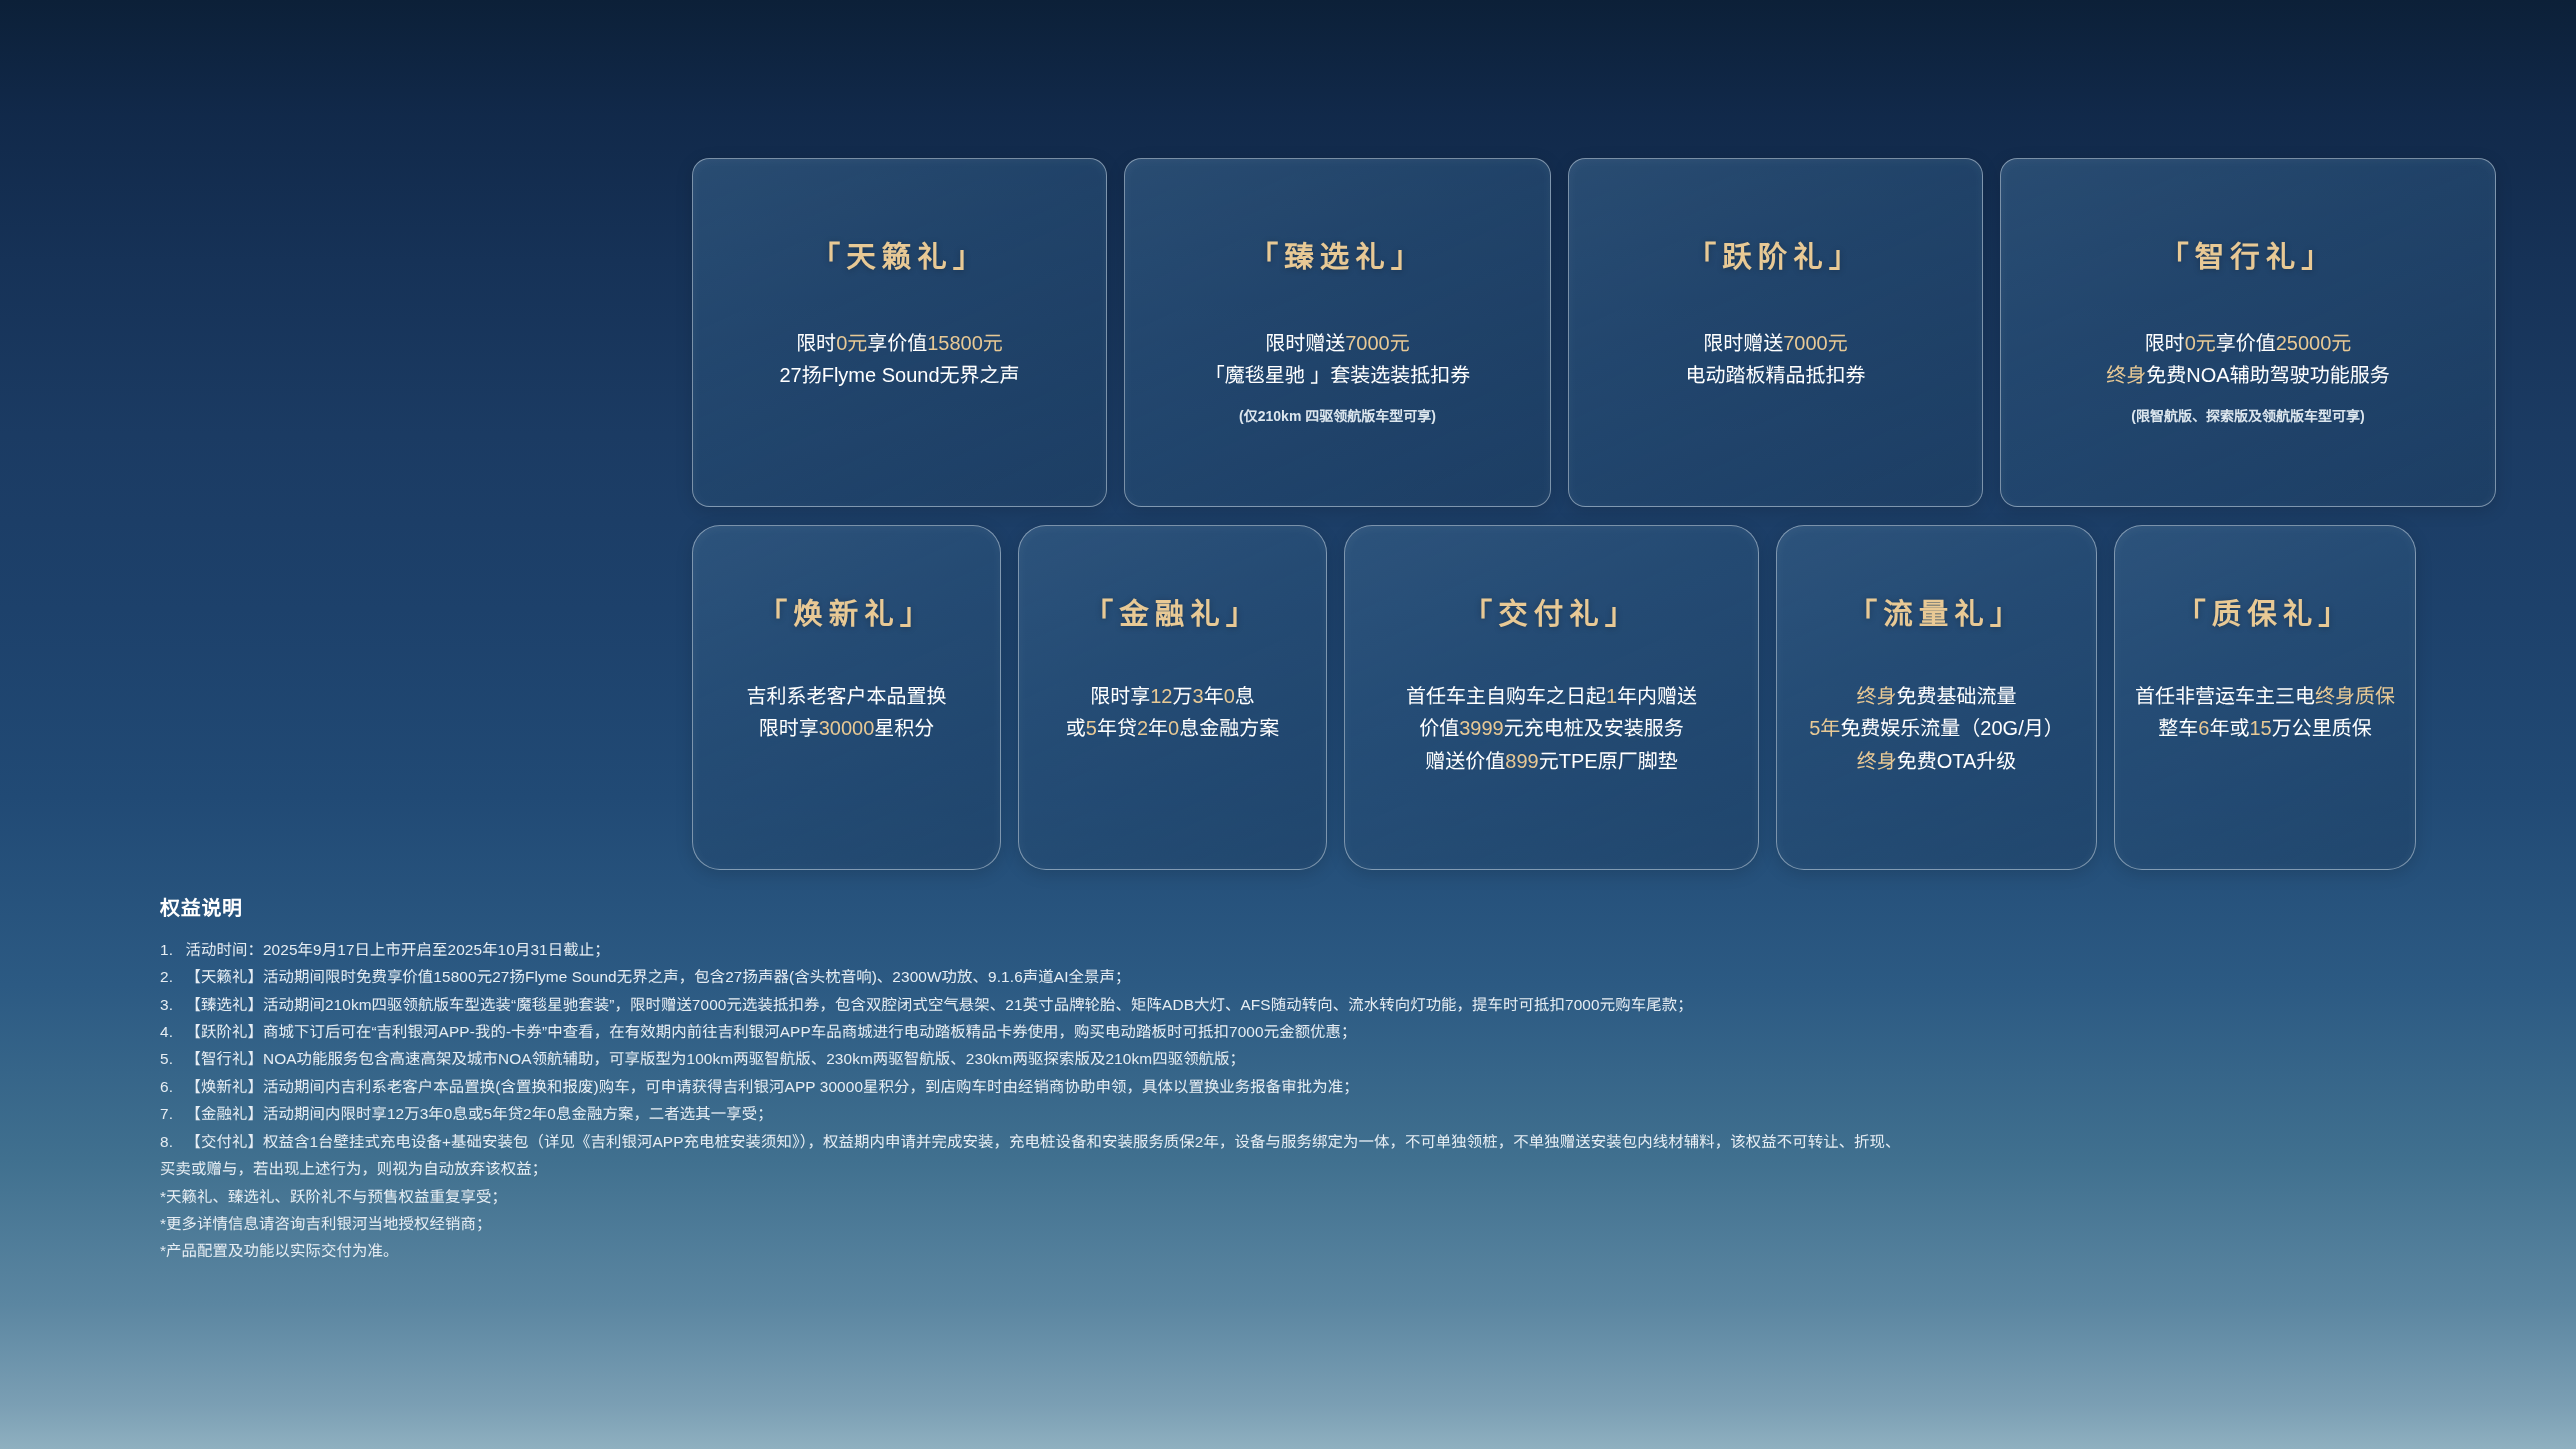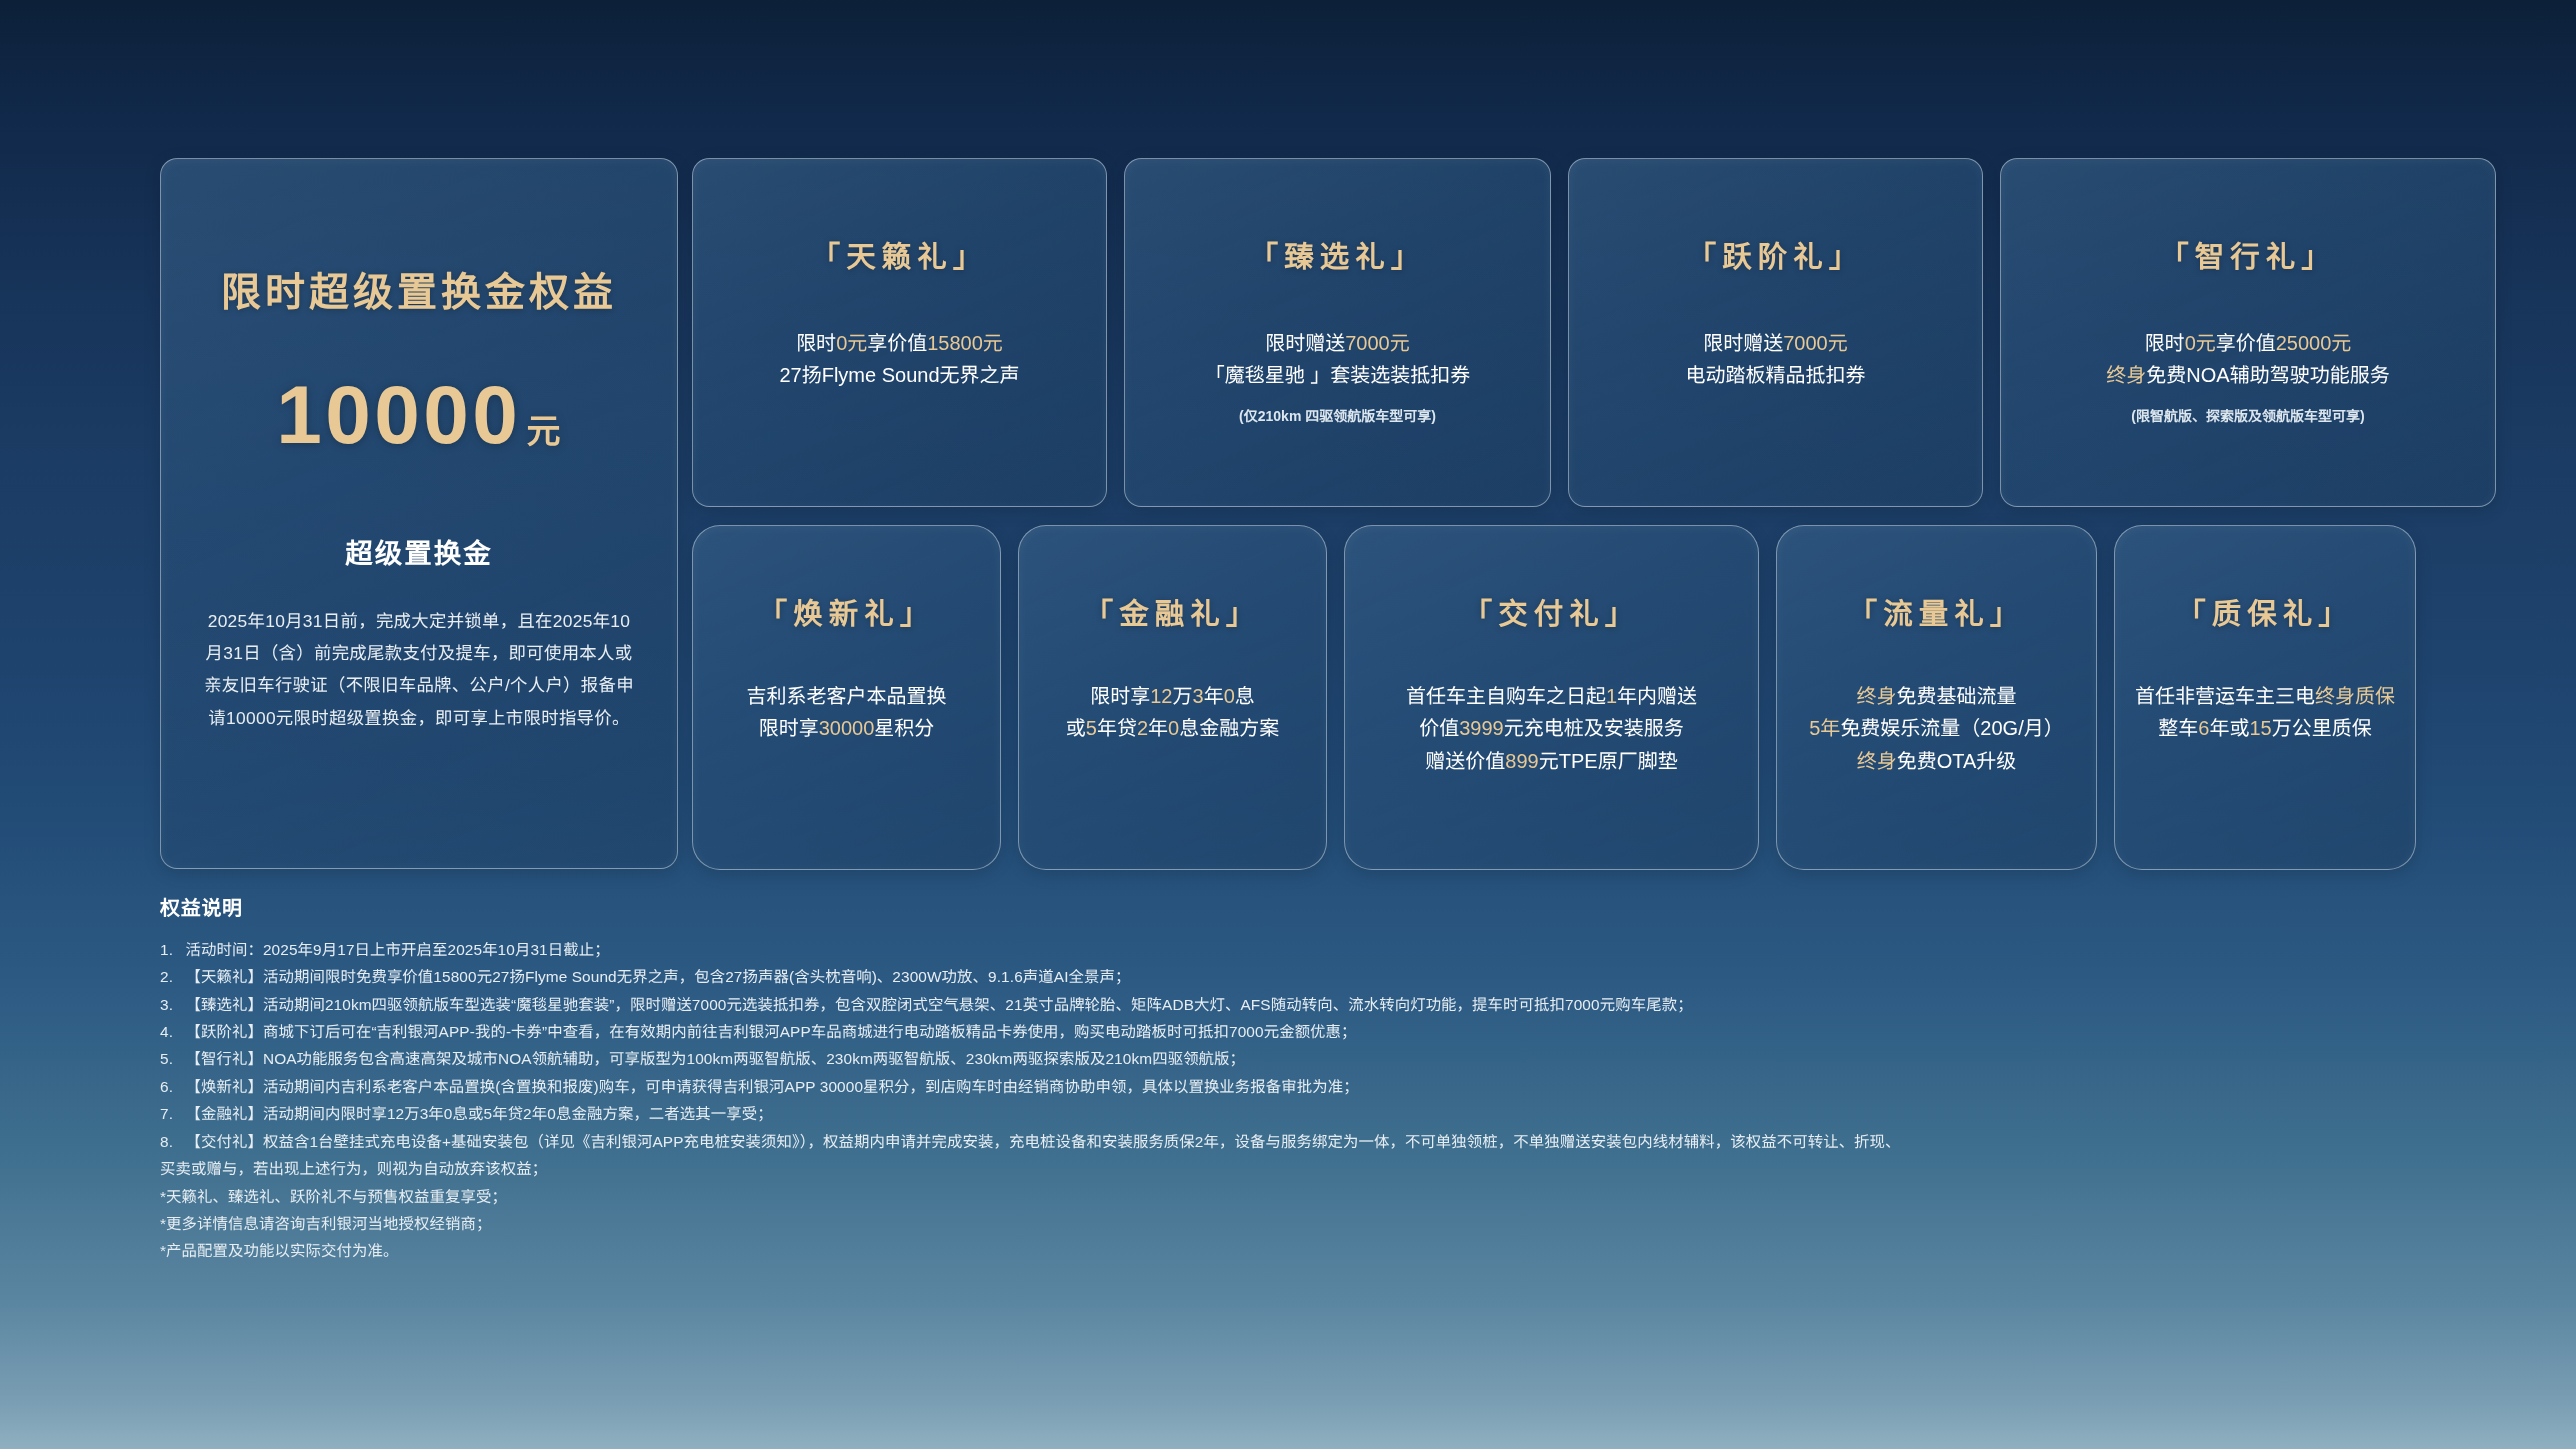--- a/index.html
+++ b/index.html
@@ -117,28 +117,20 @@
     font-size:15.4px;line-height:1.78;color:#e6edf3;letter-spacing:0.1px;
     white-space:nowrap;
   }
   .note-line .idx{ display:inline-block; min-width:25.5px; }
 </style>
 </head>
 <body>
 
 <div class="stage">
 
-  <div class="card hero">
-    <div class="hero-title">限时超级置换金权益</div>
-    <div class="hero-amount">
-      <span class="num">10000</span><span class="unit">元</span>
-    </div>
-    <div class="hero-sub">超级置换金</div>
-    <div class="hero-desc">2025年10月31日前，完成大定并锁单，且在2025年10月31日（含）前完成尾款支付及提车，即可使用本人或亲友旧车行驶证（不限旧车品牌、公户/个人户）报备申请10000元限时超级置换金，即可享上市限时指导价。</div>
-  </div>
 
   <div class="card gift r1 c-tianlai">
       <div class="gift-title">「天籁礼」</div>
       <div class="gift-lines">
         <div class="gift-line"><span>限时</span><span class="gold">0元</span><span>享价值</span><span class="gold">15800元</span></div>
         <div class="gift-line"><span>27扬Flyme Sound无界之声</span></div>
       </div>
     </div>
   <div class="card gift r1 c-zhenxuan">
       <div class="gift-title">「臻选礼」</div>

